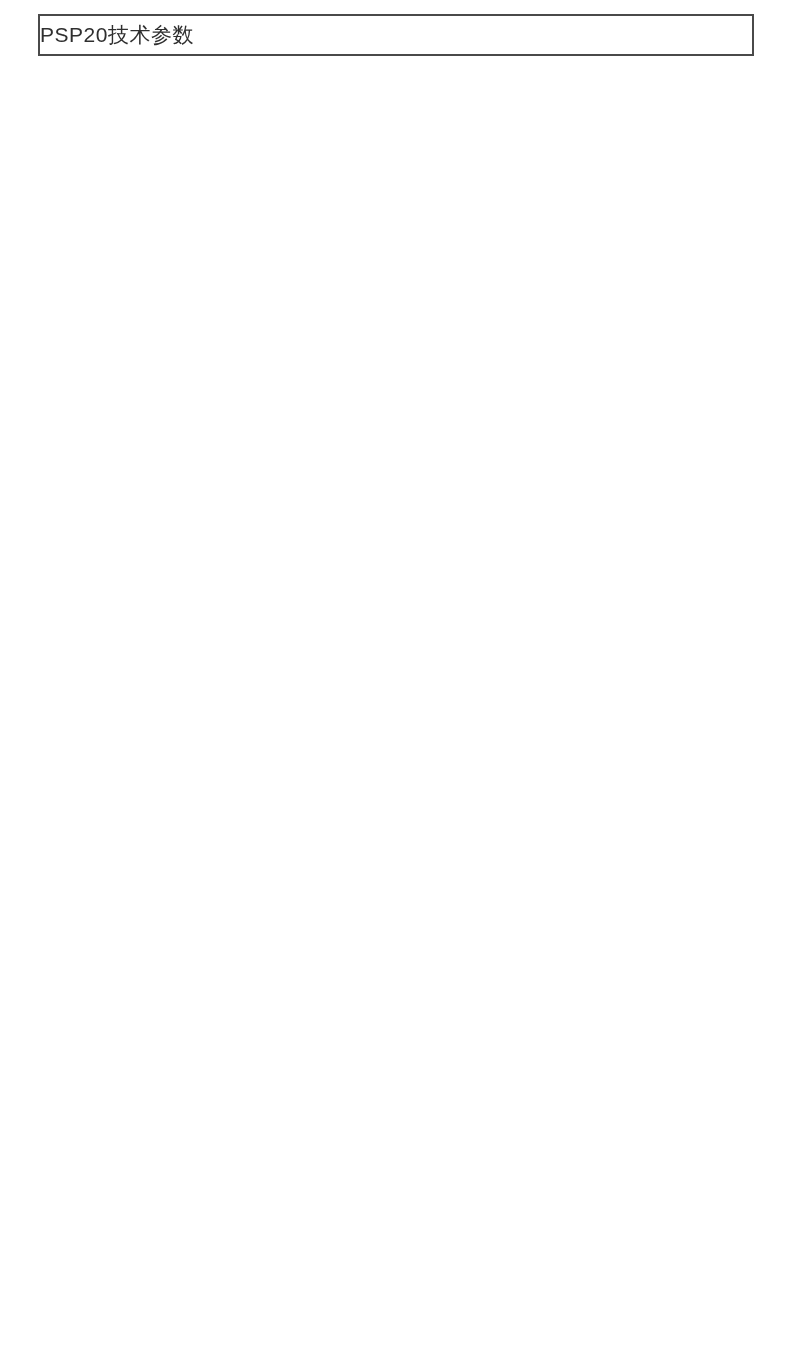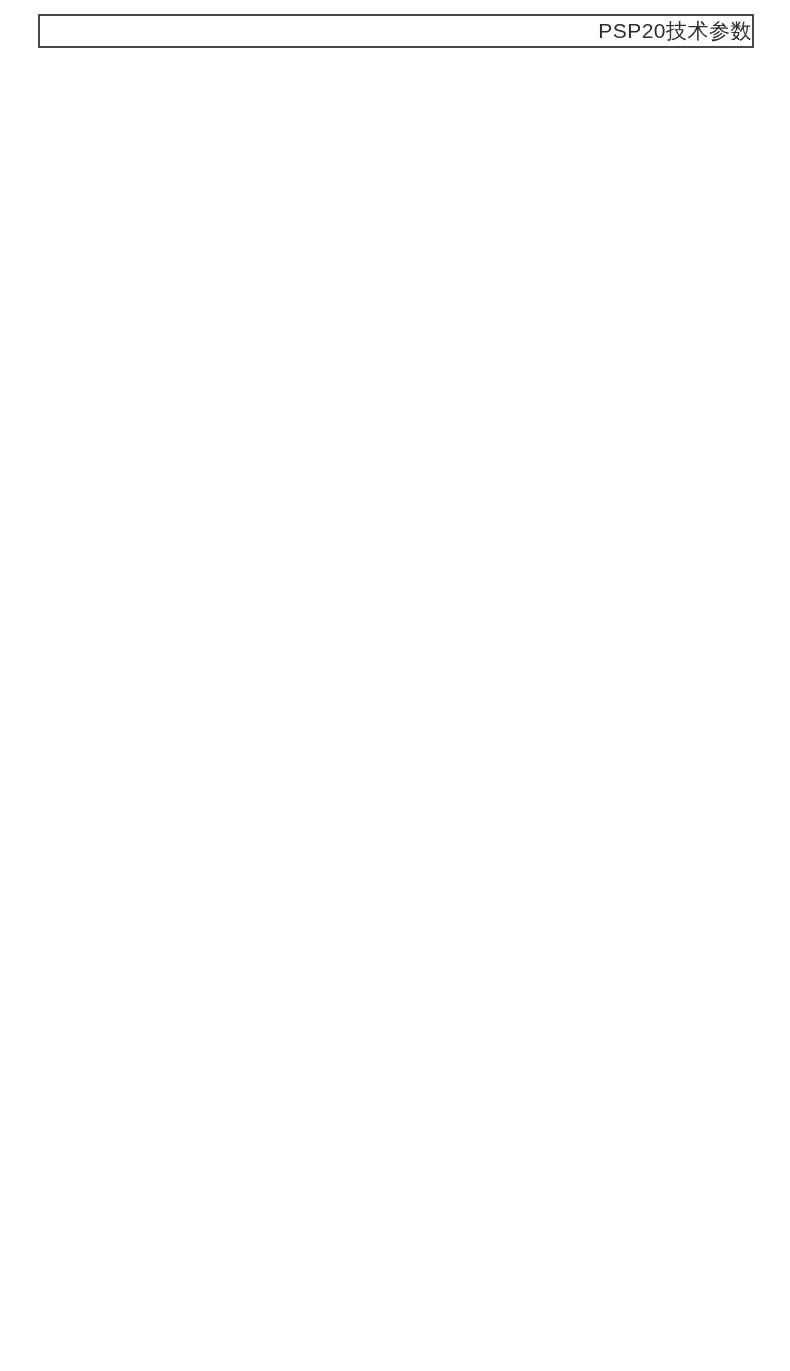--- a/index.html
+++ b/index.html
@@ -28,22 +28,22 @@
     table-layout: fixed;
     border: 2px solid #4a4a4a;
     background: #ffffff;
   }
   table.spec-table td {
     border: 1px solid #4a4a4a;
     vertical-align: middle;
     overflow: visible;
   }
   td.title-cell {
-    height: 32px;
-    text-align: right;
+    height: 40px;
+    text-align: left;
     font-size: 21px;
     letter-spacing: 0.5px;
     color: #2f2f2f;
     font-weight: 500;
   }
 </style>
 </head>
 <body>
 
 <div class="page">

